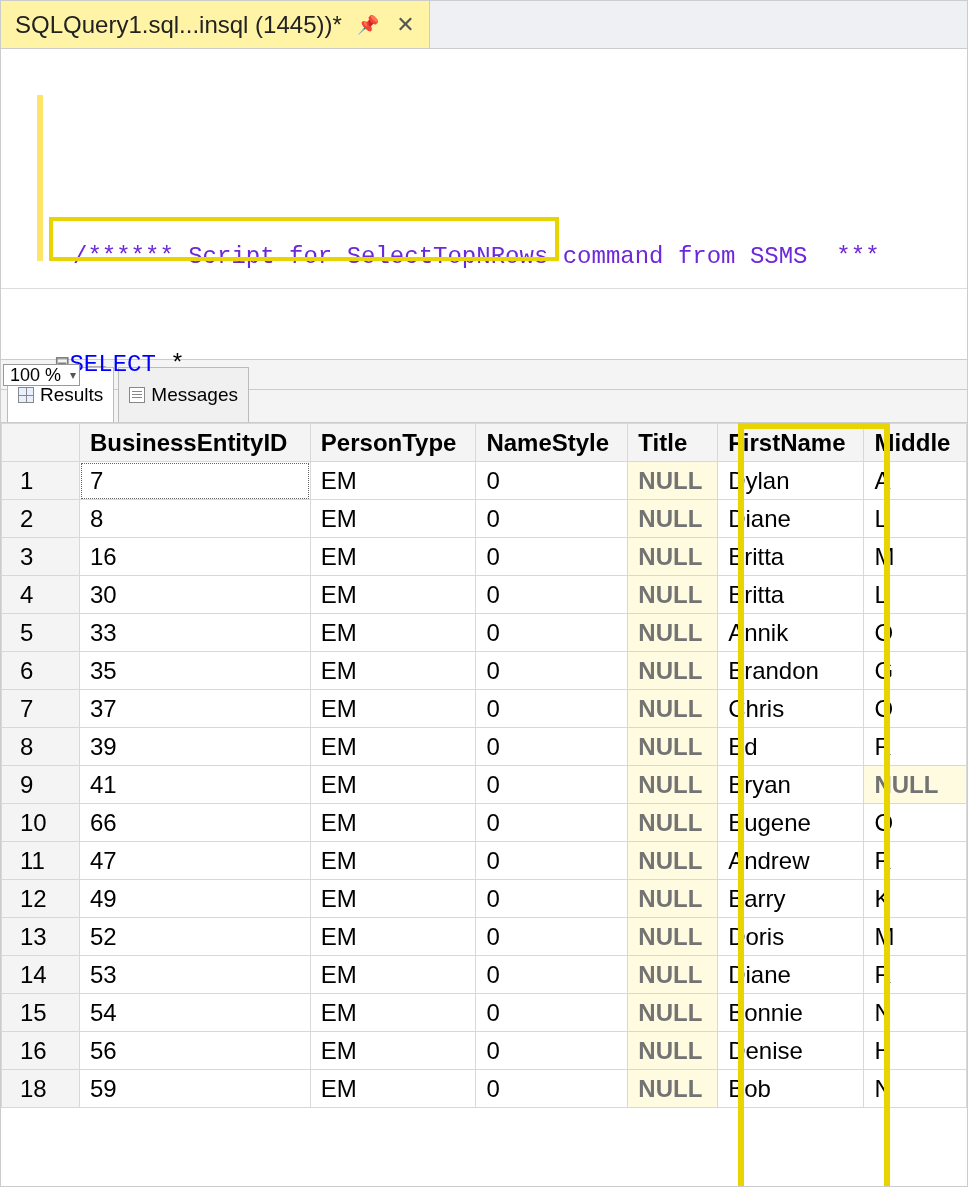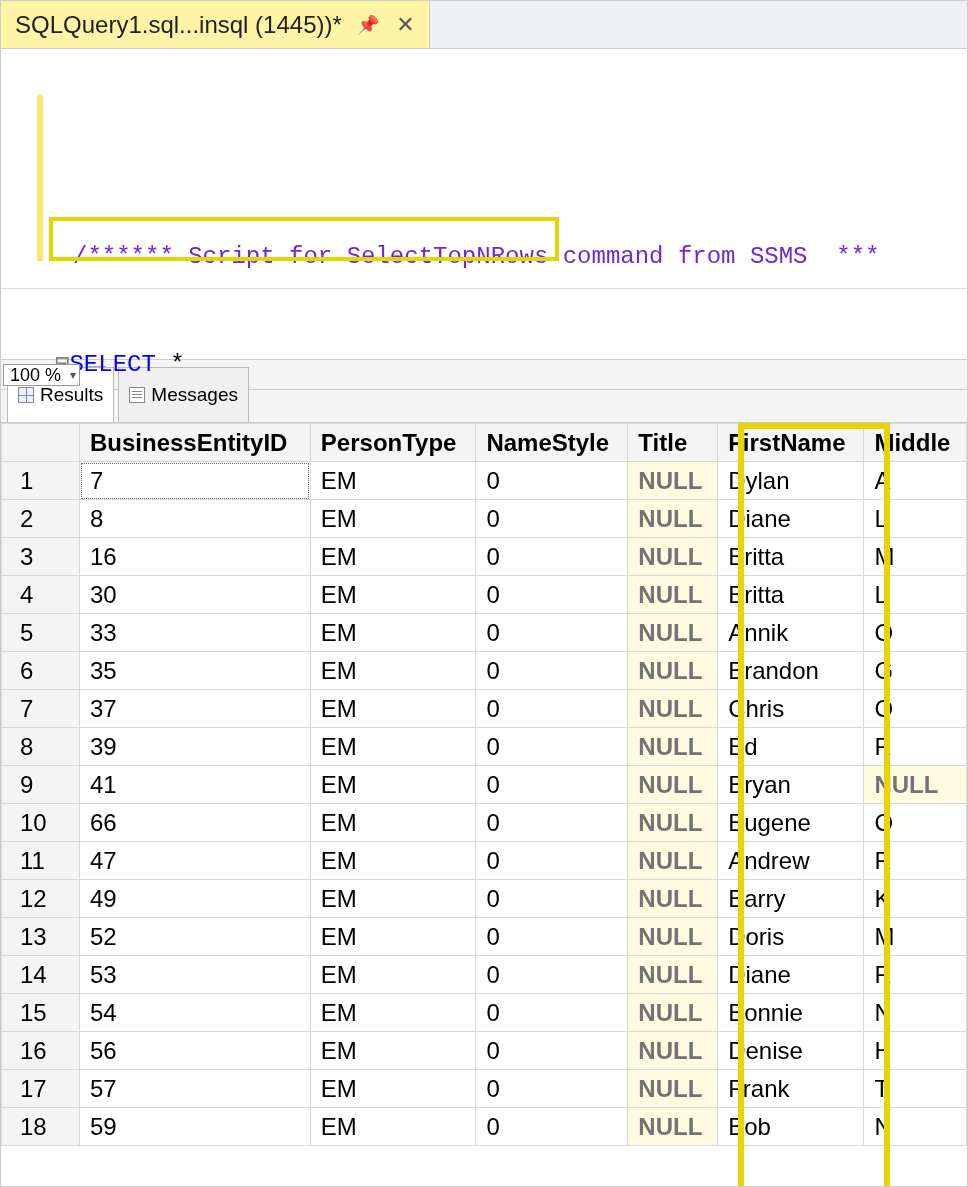--- a/index.html
+++ b/index.html
@@ -413,29 +413,20 @@
           <tr>
             <td class="rownum">16</td>
             <td>56</td>
             <td>EM</td>
             <td>0</td>
             <td class="null">NULL</td>
             <td>Denise</td>
             <td>H</td>
           </tr>
           <tr>
-            <td class="rownum">17</td>
-            <td>57</td>
-            <td>EM</td>
-            <td>0</td>
-            <td class="null">NULL</td>
-            <td>Frank</td>
-            <td>T</td>
-          </tr>
-          <tr>
             <td class="rownum">18</td>
             <td>59</td>
             <td>EM</td>
             <td>0</td>
             <td class="null">NULL</td>
             <td>Bob</td>
             <td>N</td>
           </tr>
         </tbody>
     </table>

